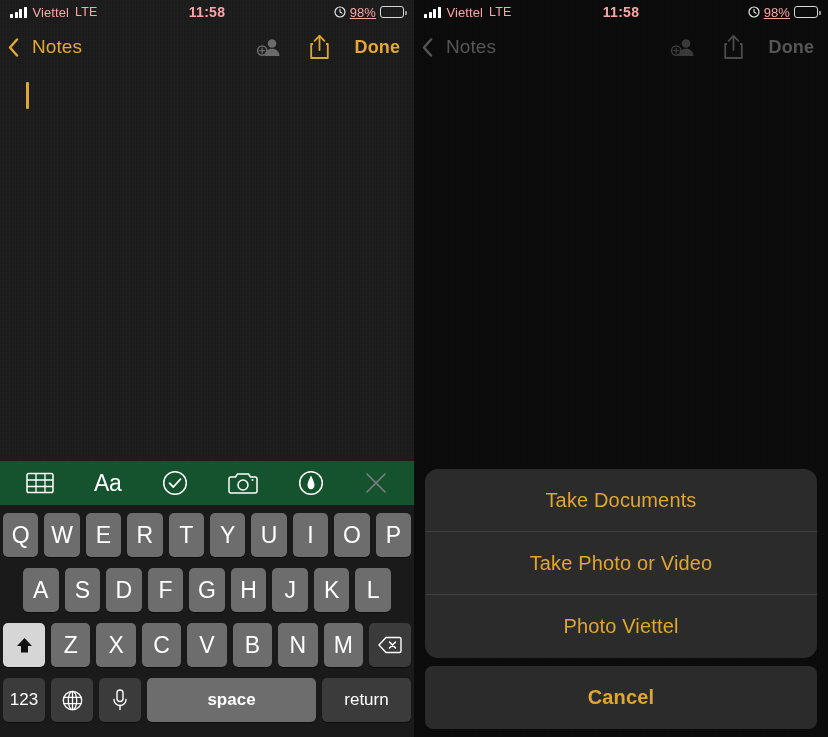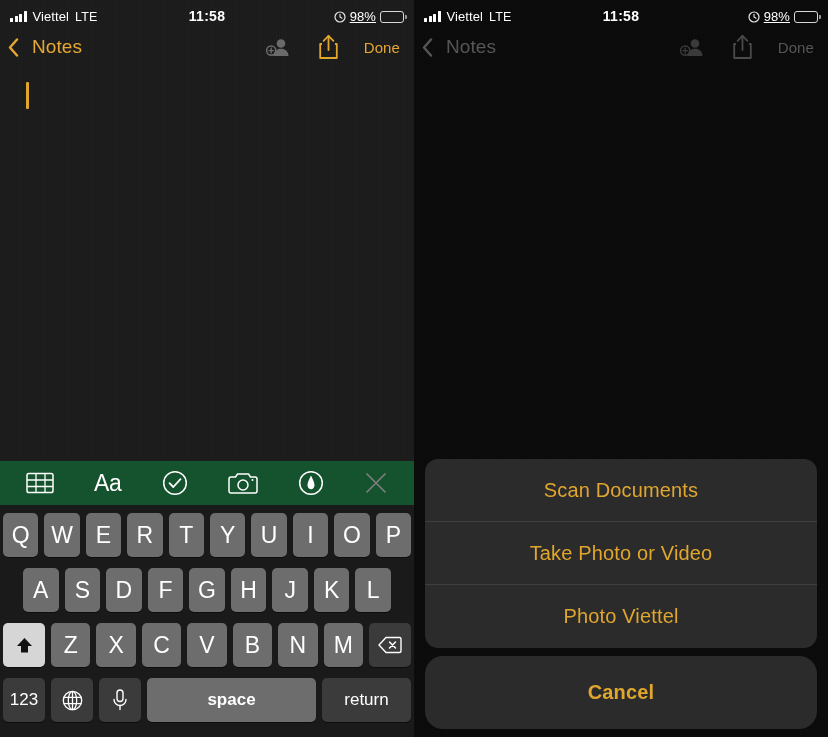--- a/index.html
+++ b/index.html
@@ -21,22 +21,22 @@
     position:absolute; inset:0; pointer-events:none;
     background-image:
       repeating-linear-gradient(0deg, rgba(255,255,255,.012) 0 1px, rgba(0,0,0,.012) 1px 2px),
       repeating-linear-gradient(90deg, rgba(255,255,255,.010) 0 1px, rgba(0,0,0,.010) 1px 3px);
     opacity:.9;
   }
 
   
   .statusbar{
     position:relative; z-index:3;
-    height:24px; display:flex; align-items:flex-end;
-    padding:0 10px; color:#ffffff; font-size:13px; letter-spacing:.1px;
+    height:24px; display:flex; align-items:center;
+    padding:0 10px; color:#fca5a5; font-size:13px; letter-spacing:.1px;
   }
   .sb-left{ display:flex; align-items:center; gap:6px; flex:1; }
   .sb-center{ font-weight:700; font-size:14px; letter-spacing:.3px; }
   .sb-right{ display:flex; align-items:center; gap:4px; flex:1; justify-content:flex-end; }
   .bars{ display:flex; align-items:flex-end; gap:1.5px; height:11px; }
   .bars i{ display:block; width:3px; background:#fff; border-radius:.5px; }
   .bars i:nth-child(1){ height:4px; }
   .bars i:nth-child(2){ height:6px; }
   .bars i:nth-child(3){ height:8.5px; }
   .bars i:nth-child(4){ height:11px; }
@@ -59,21 +59,21 @@
   .navbar{
     position:relative; z-index:3;
     height:46px; display:flex; align-items:center;
     padding:0 14px 0 8px;
   }
   .nav-back{ display:flex; align-items:center; gap:13px; cursor:default; }
   .chev{ width:11px; height:19px; }
   .nav-back-label{ font-size:19px; letter-spacing:.1px; }
   .nav-spacer{ flex:1; }
   .nav-icons{ display:flex; align-items:center; gap:24px; margin-right:22px; }
-  .nav-done{ font-size:15px; font-weight:400; letter-spacing:.1px; }
+  .nav-done{ font-size:18px; font-weight:700; letter-spacing:.1px; }
 
   .left .nav-back .chev path{ stroke:#e6a832; }
   .left .nav-back-label{ color:#e6a832; }
   .left .nav-done{ color:#e6a832; }
 
   .right .nav-back .chev path{ stroke:#565656; }
   .right .nav-back-label{ color:#565656; }
   .right .nav-done{ color:#565656; }
 
   .icon-btn{ width:26px; height:26px; display:flex; align-items:center; justify-content:center; }
@@ -130,22 +130,22 @@
   .sheet{
     background:#2b2b2b; border-radius:13px; overflow:hidden;
   }
   .sheet-item{
     height:63px; display:flex; align-items:center; justify-content:center;
     color:#e0a62e; font-size:20px; letter-spacing:.15px;
     border-bottom:1px solid #3f3f3f;
   }
   .sheet-item:last-child{ border-bottom:none; }
   .sheet-cancel{
-    margin-top:8px; background:#2b2b2b; border-radius:18px;
-    height:73px; display:flex; align-items:center; justify-content:center;
+    margin-top:8px; background:#2b2b2b; border-radius:8px;
+    height:63px; display:flex; align-items:center; justify-content:center;
     color:#e0a62e; font-size:20px; font-weight:700; letter-spacing:.15px;
   }
 </style>
 </head>
 <body>
 
 <div class="screen">
 
   <div class="panel left">
     <div class="texture"></div>
@@ -358,21 +358,21 @@
             </svg>
         </span>
       </div>
       <span class="nav-done">Done</span>
     </div>
 
     <div class="note-body"></div>
 
     <div class="sheet-wrap">
       <div class="sheet">
-        <div class="sheet-item">Scan Documents</div>
+        <div class="sheet-item">Take Documents</div>
         <div class="sheet-item">Take Photo or Video</div>
         <div class="sheet-item">Photo Viettel</div>
       </div>
       <div class="sheet-cancel">Cancel</div>
     </div>
   </div>
 
 </div>
 
 </body></html>

